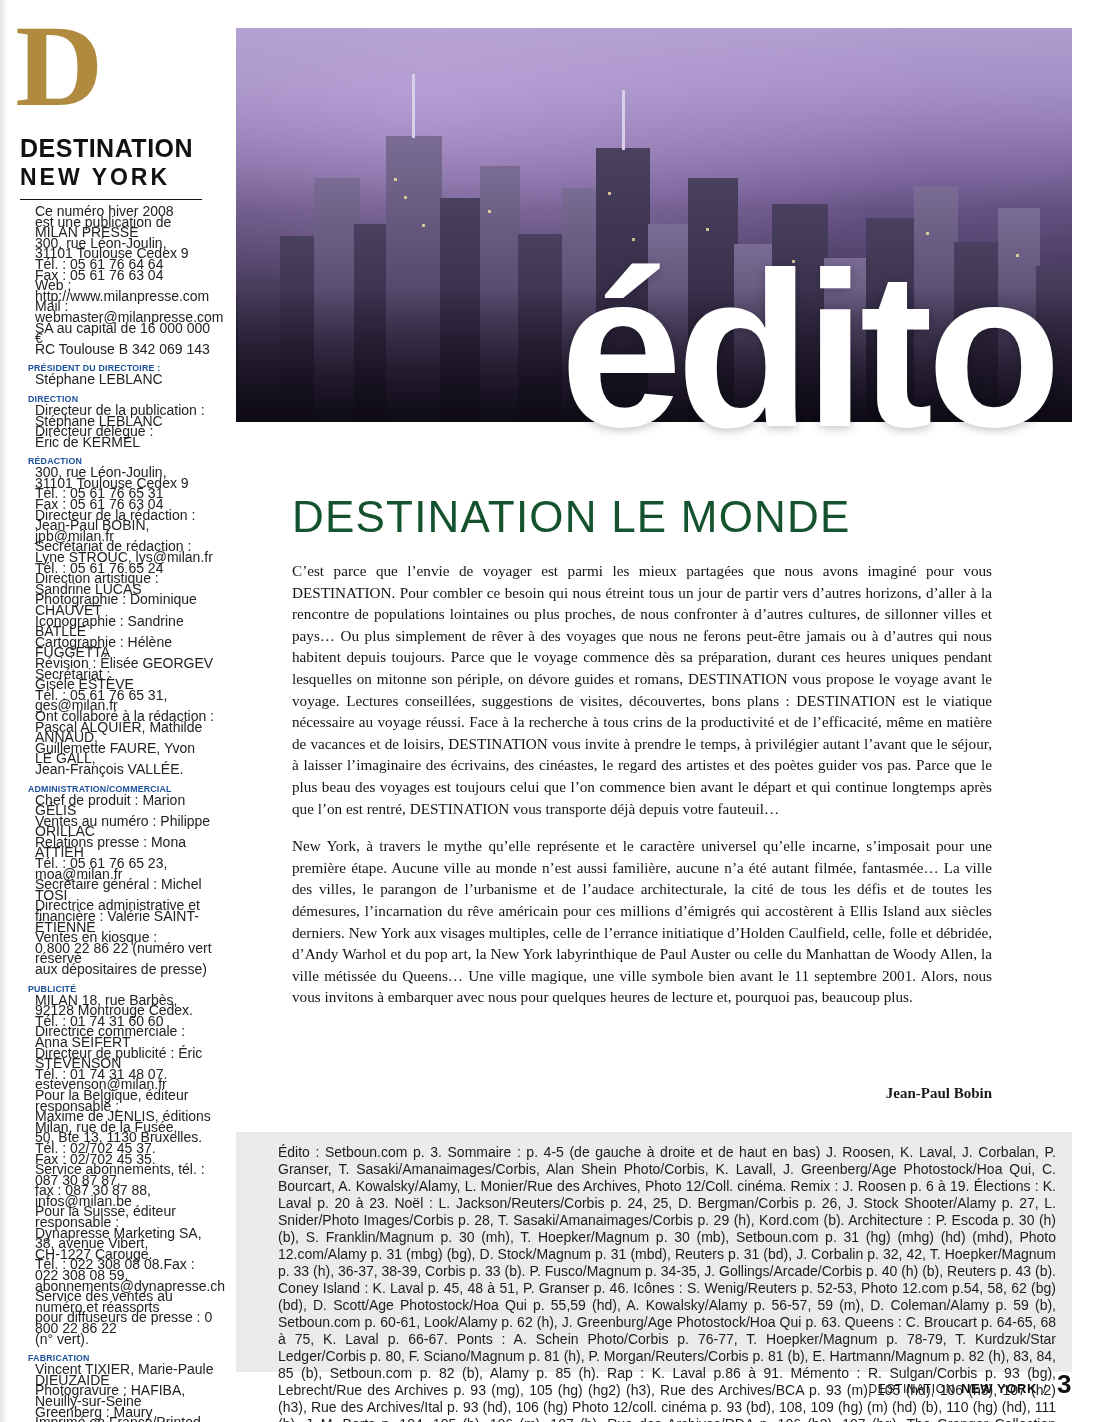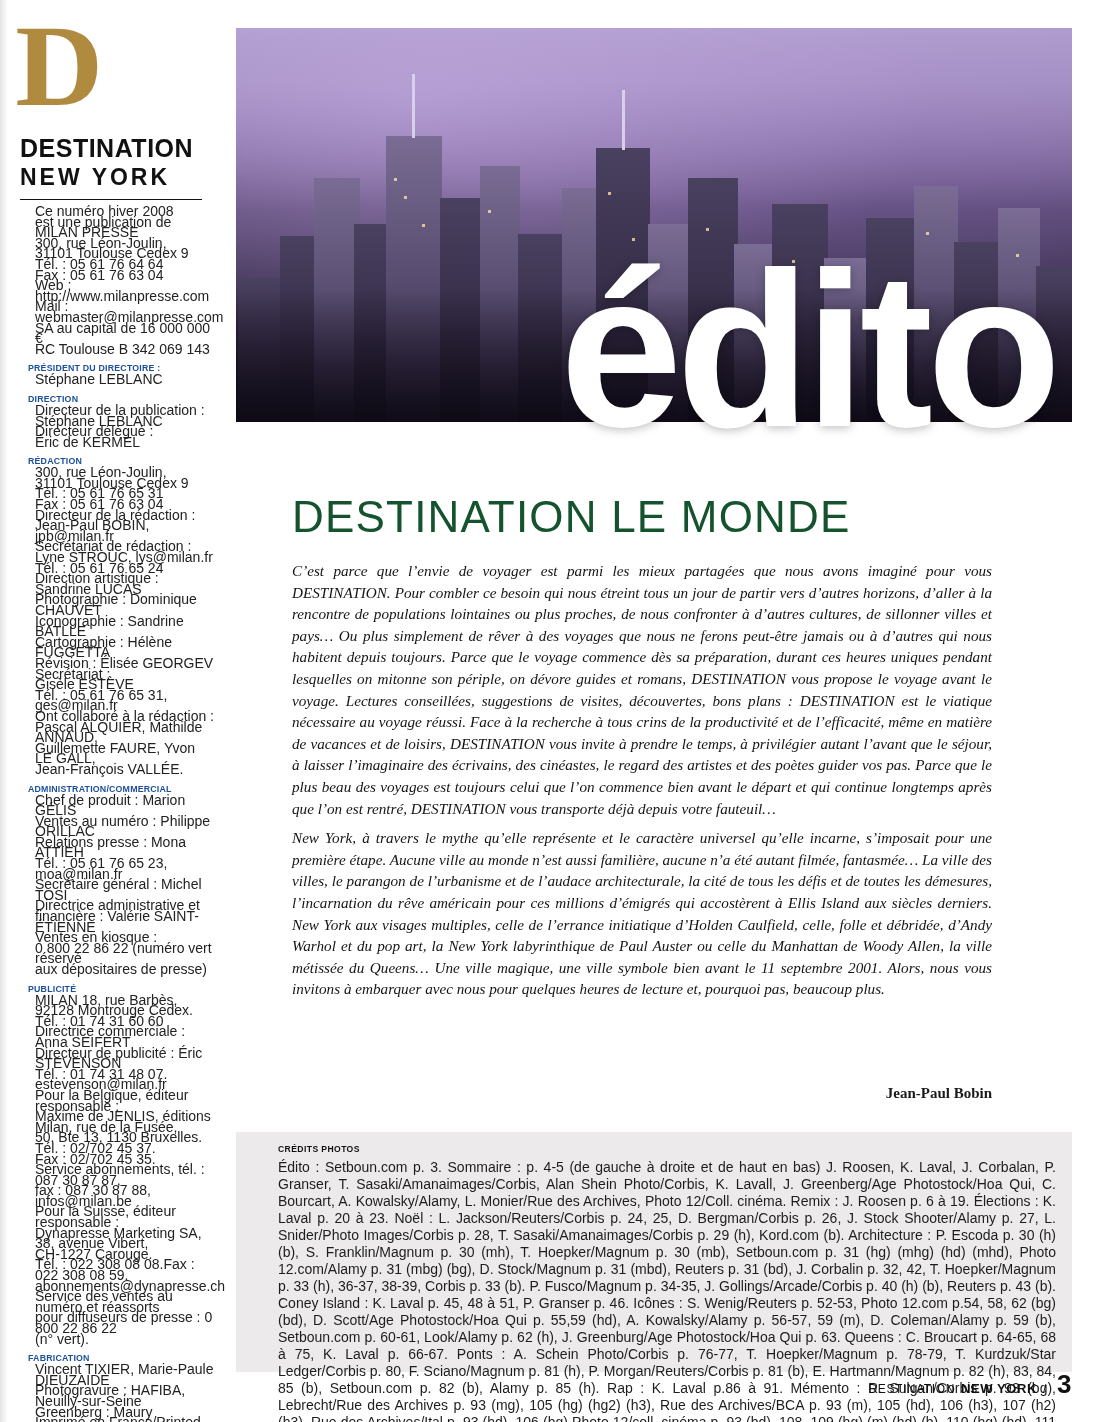--- a/index.html
+++ b/index.html
@@ -100,22 +100,22 @@
   }
 
   
   .edito-body{
     position:absolute;left:292px;top:560px;width:700px;
     font-family:"Liberation Serif", serif;
     font-size:15.2px;line-height:21.6px;
     text-align:justify;
     color:#141414;
   }
-  .edito-body p{margin:0;font-style:italic;}
-  .edito-body p + p{margin-top:8px;}
+  .edito-body p{margin:0;}
+  .edito-body p + p{margin-top:16px;}
   .sign{
     position:absolute;left:292px;top:1085px;width:700px;
     text-align:right;font-weight:700;font-size:15px;
     font-family:"Liberation Serif", serif;
   }
 
   
   .credits{
     position:absolute;left:236px;top:1132px;width:836px;height:240px;
     background:#eceaea;
@@ -310,21 +310,20 @@
   <div class="headline">DESTINATION LE MONDE</div>
 
   <div class="edito-body">
     <p>C’est parce que l’envie de voyager est parmi les mieux partagées que nous avons imaginé pour vous DESTINATION. Pour combler ce besoin qui nous étreint tous un jour de partir vers d’autres horizons, d’aller à la rencontre de populations lointaines ou plus proches, de nous confronter à d’autres cultures, de sillonner villes et pays… Ou plus simplement de rêver à des voyages que nous ne ferons peut-être jamais ou à d’autres qui nous habitent depuis toujours. Parce que le voyage commence dès sa préparation, durant ces heures uniques pendant lesquelles on mitonne son périple, on dévore guides et romans, DESTINATION vous propose le voyage avant le voyage. Lectures conseillées, suggestions de visites, découvertes, bons plans : DESTINATION est le viatique nécessaire au voyage réussi. Face à la recherche à tous crins de la productivité et de l’efficacité, même en matière de vacances et de loisirs, DESTINATION vous invite à prendre le temps, à privilégier autant l’avant que le séjour, à laisser l’imaginaire des écrivains, des cinéastes, le regard des artistes et des poètes guider vos pas. Parce que le plus beau des voyages est toujours celui que l’on commence bien avant le départ et qui continue longtemps après que l’on est rentré, DESTINATION vous transporte déjà depuis votre fauteuil…</p>
     <p>New York, à travers le mythe qu’elle représente et le caractère universel qu’elle incarne, s’imposait pour une première étape. Aucune ville au monde n’est aussi familière, aucune n’a été autant filmée, fantasmée… La ville des villes, le parangon de l’urbanisme et de l’audace architecturale, la cité de tous les défis et de toutes les démesures, l’incarnation du rêve américain pour ces millions d’émigrés qui accostèrent à Ellis Island aux siècles derniers. New York aux visages multiples, celle de l’errance initiatique d’Holden Caulfield, celle, folle et débridée, d’Andy Warhol et du pop art, la New York labyrinthique de Paul Auster ou celle du Manhattan de Woody Allen, la ville métissée du Queens… Une ville magique, une ville symbole bien avant le 11 septembre 2001. Alors, nous vous invitons à embarquer avec nous pour quelques heures de lecture et, pourquoi pas, beaucoup plus.</p>
   </div>
   <div class="sign">Jean-Paul Bobin</div>
 
   <div class="credits">
     <div class="credits-inner">
-      <div class="credits-title">CRÉDITS PHOTOS</div>
       <div class="credits-text">Édito : Setboun.com p. 3. Sommaire : p. 4-5 (de gauche à droite et de haut en bas) J. Roosen, K. Laval, J. Corbalan, P. Granser, T. Sasaki/Amanaimages/Corbis, Alan Shein Photo/Corbis, K. Lavall, J. Greenberg/Age Photostock/Hoa Qui, C. Bourcart, A. Kowalsky/Alamy, L. Monier/Rue des Archives, Photo 12/Coll. cinéma. Remix : J. Roosen p. 6 à 19. Élections : K. Laval p. 20 à 23. Noël : L. Jackson/Reuters/Corbis p. 24, 25, D. Bergman/Corbis p. 26, J. Stock Shooter/Alamy p. 27, L. Snider/Photo Images/Corbis p. 28, T. Sasaki/Amanaimages/Corbis p. 29 (h), Kord.com (b). Architecture : P. Escoda p. 30 (h) (b), S. Franklin/Magnum p. 30 (mh), T. Hoepker/Magnum p. 30 (mb), Setboun.com p. 31 (hg) (mhg) (hd) (mhd), Photo 12.com/Alamy p. 31 (mbg) (bg), D. Stock/Magnum p. 31 (mbd), Reuters p. 31 (bd), J. Corbalin p. 32, 42, T. Hoepker/Magnum p. 33 (h), 36-37, 38-39, Corbis p. 33 (b). P. Fusco/Magnum p. 34-35, J. Gollings/Arcade/Corbis p. 40 (h) (b), Reuters p. 43 (b). Coney Island : K. Laval p. 45, 48 à 51, P. Granser p. 46. Icônes : S. Wenig/Reuters p. 52-53, Photo 12.com p.54, 58, 62 (bg) (bd), D. Scott/Age Photostock/Hoa Qui p. 55,59 (hd), A. Kowalsky/Alamy p. 56-57, 59 (m), D. Coleman/Alamy p. 59 (b), Setboun.com p. 60-61, Look/Alamy p. 62 (h), J. Greenburg/Age Photostock/Hoa Qui p. 63. Queens : C. Broucart p. 64-65, 68 à 75, K. Laval p. 66-67. Ponts : A. Schein Photo/Corbis p. 76-77, T. Hoepker/Magnum p. 78-79, T. Kurdzuk/Star Ledger/Corbis p. 80, F. Sciano/Magnum p. 81 (h), P. Morgan/Reuters/Corbis p. 81 (b), E. Hartmann/Magnum p. 82 (h), 83, 84, 85 (b), Setboun.com p. 82 (b), Alamy p. 85 (h). Rap : K. Laval p.86 à 91. Mémento : R. Sulgan/Corbis p. 93 (bg), Lebrecht/Rue des Archives p. 93 (mg), 105 (hg) (hg2) (h3), Rue des Archives/BCA p. 93 (m), 105 (hd), 106 (h3), 107 (h2) (h3), Rue des Archives/Ital p. 93 (hd), 106 (hg) Photo 12/coll. cinéma p. 93 (bd), 108, 109 (hg) (m) (hd) (b), 110 (hg) (hd), 111 (b), J.-M. Berts p. 104, 105 (b), 106 (m), 107 (b), Rue des Archives/RDA p. 106 (h2), 107 (hg), The Granger Collection NYC/Rue des Archives p. 106 (hd), L. Monier/Rue des Archives p. 107 (hd), Rue des Archives/RDA/BCA p. 110 (hm) (b), 111 (hg) (m) (hd). DR p. 112, 113. Setboun.com p. 114, 115.</div>
     </div>
   </div>
 
   <div class="footer">
     <span>DESTINATION</span>
     <span class="ny">NEW YORK</span>
     <span>/</span>
     <span class="num">3</span>
   </div>

